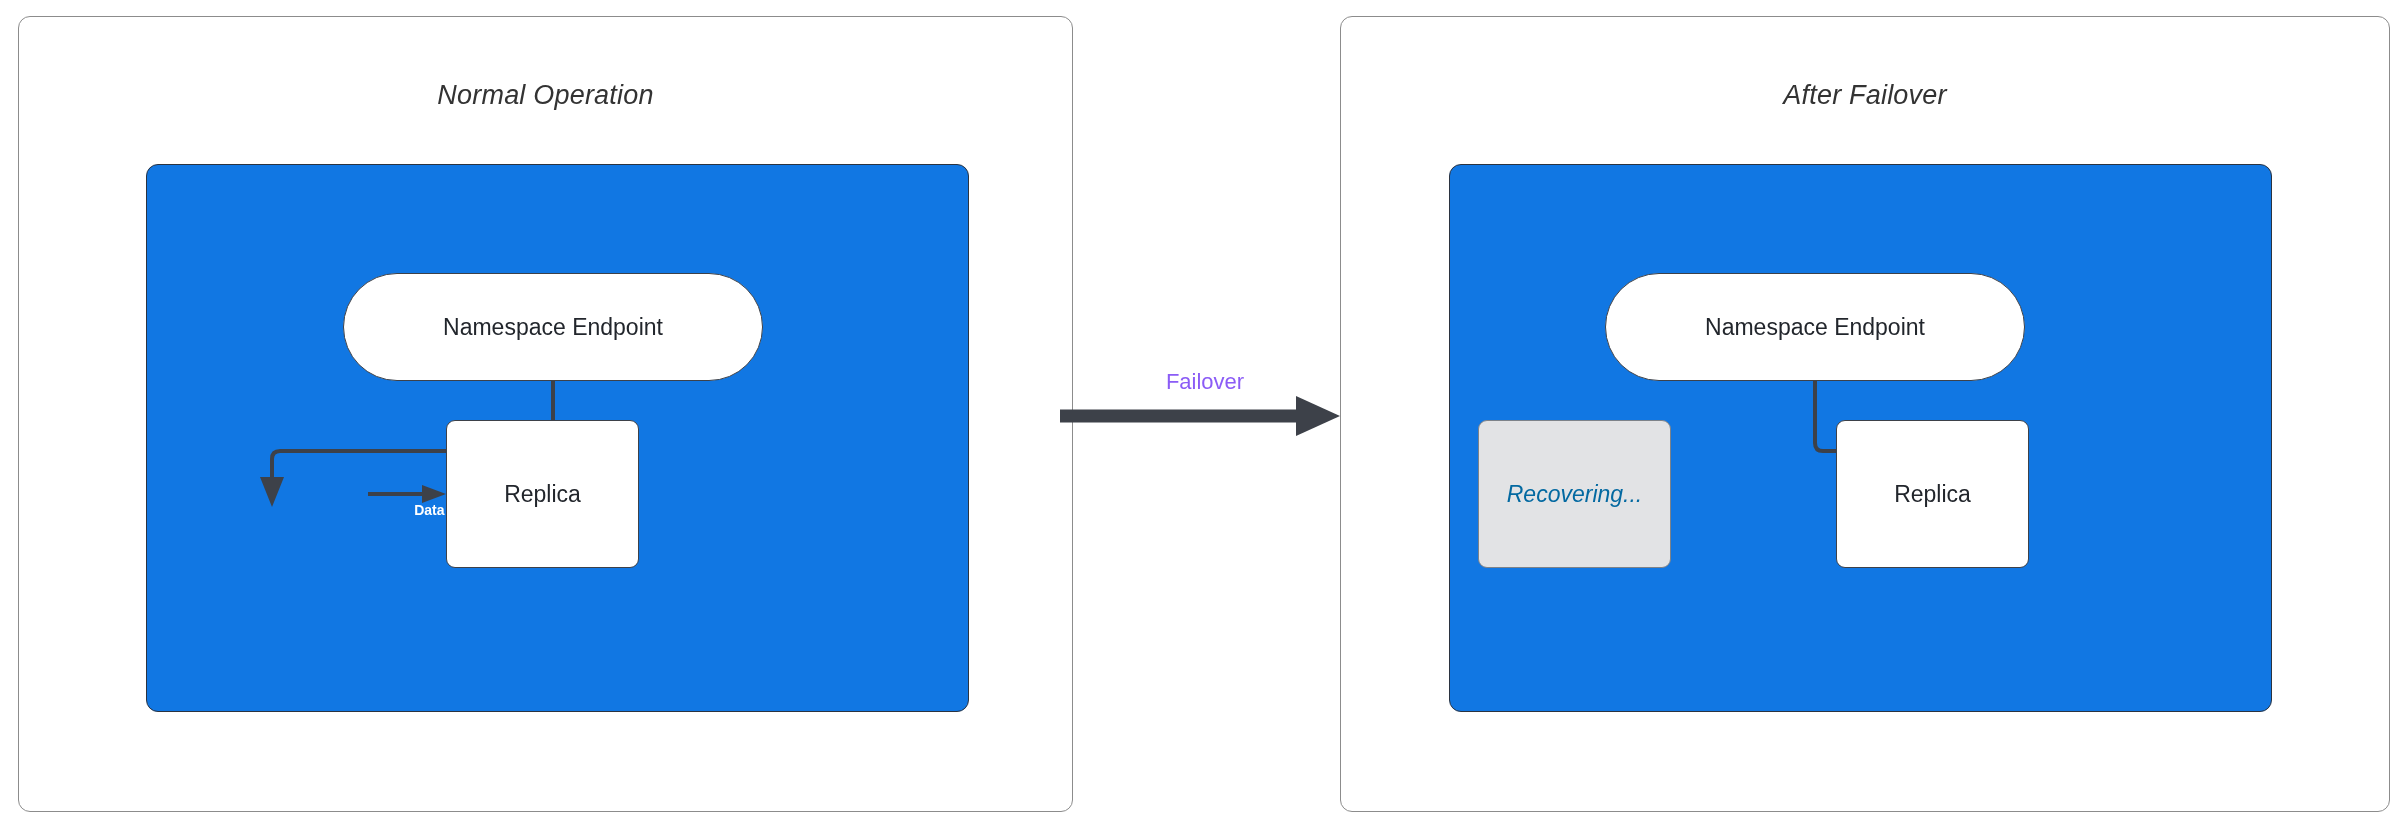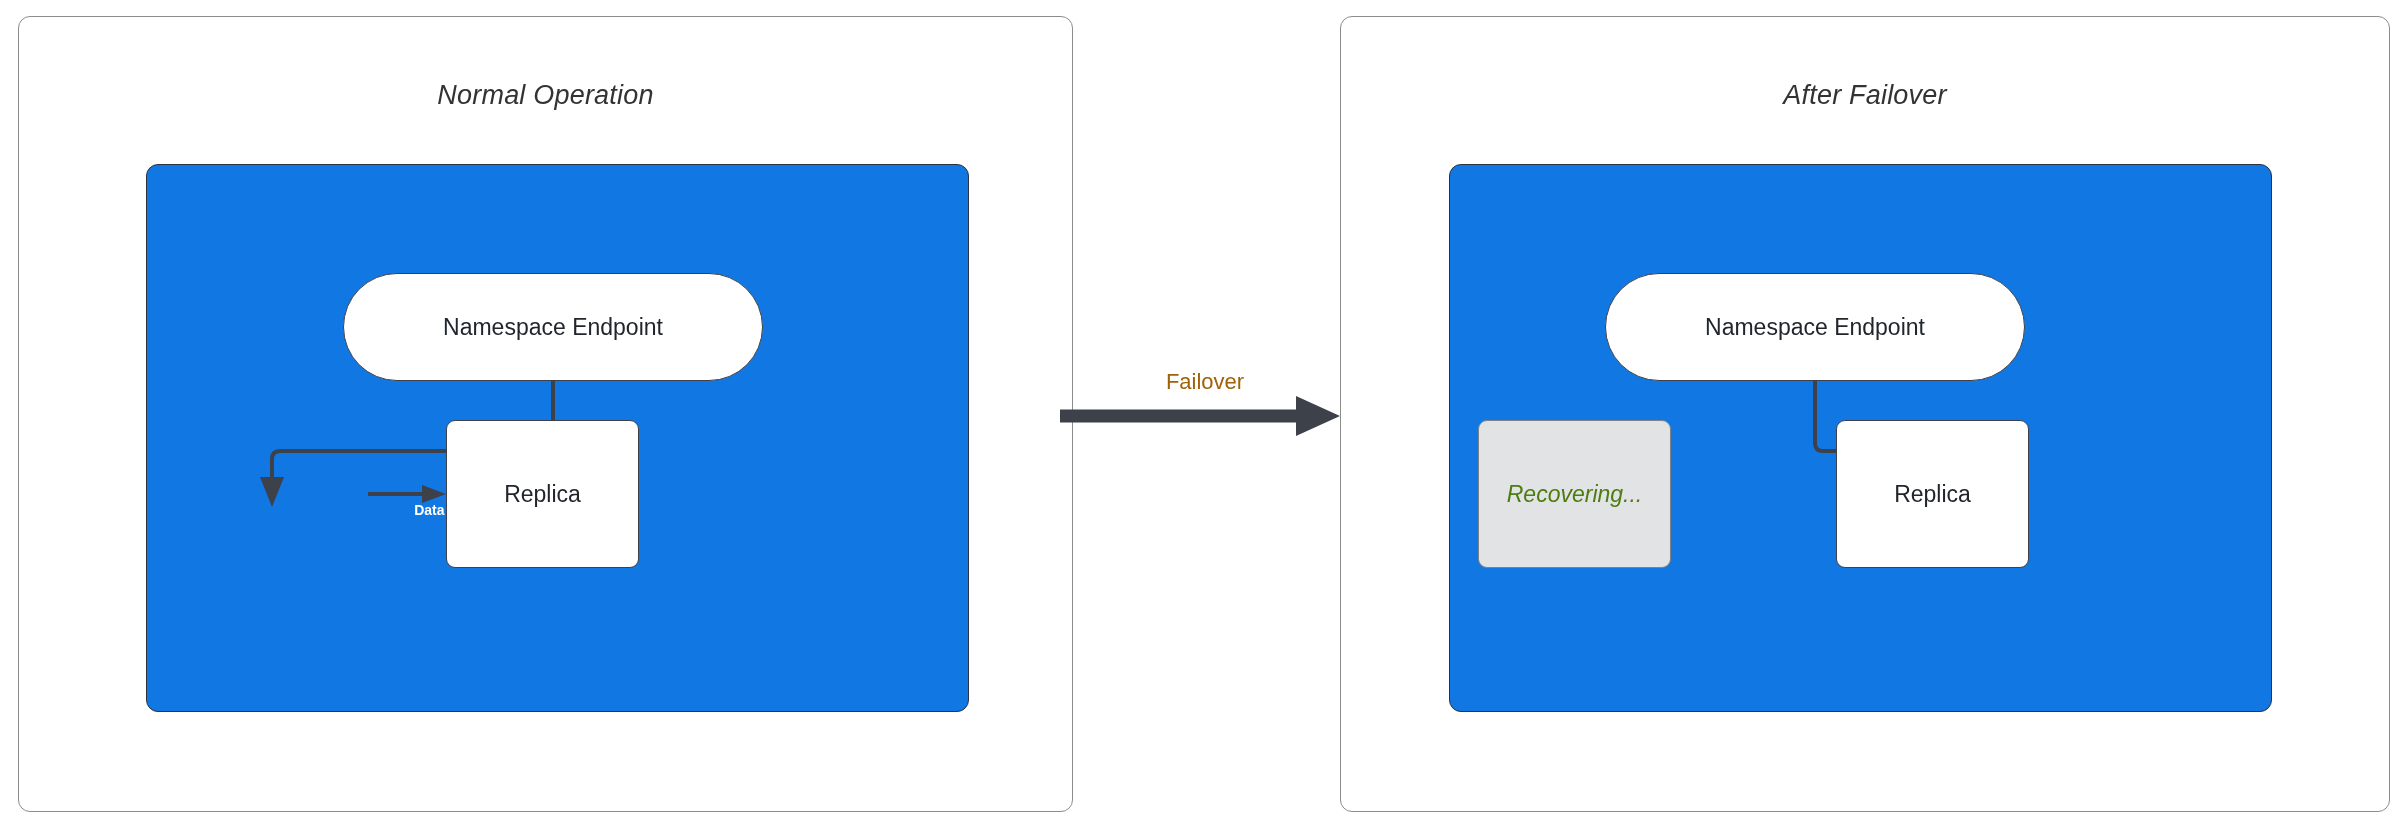--- a/index.html
+++ b/index.html
@@ -74,21 +74,21 @@
   .node.pill {
     border-radius: 999px;
   }
   .node.rect {
     border-radius: 9px;
   }
   .node.recovering {
     background: #e2e3e5;
     border: 1.8px solid #7d8289;
     font-style: italic;
-    color: #4d7c0f;
+    color: #0369a1;
   }
 
   
   #node-endpoint-left { left: 196px; top: 108px; width: 420px; height: 108px; }
   #node-primary       { left: 28px;  top: 255px; width: 193px; height: 148px; }
   #node-replica-left  { left: 299px; top: 255px; width: 193px; height: 148px; }
 
   
   #node-endpoint-right { left: 155px; top: 108px; width: 420px; height: 108px; }
   #node-recovering     { left: 28px;  top: 255px; width: 193px; height: 148px; }
@@ -137,21 +137,21 @@
     height: 40px;
     overflow: visible;
     z-index: 6;
   }
   #failover-label {
     position: absolute;
     left: 1205px;
     top: 395px;
     transform: translate(-50%, -100%);
     font-size: 22px;
-    color: #a16207;
+    color: #8b5cf6;
     white-space: nowrap;
     z-index: 6;
   }
 </style>
 </head>
 <body>
 
 <div class="canvas">
 
   <div class="panel" id="panel-left">

